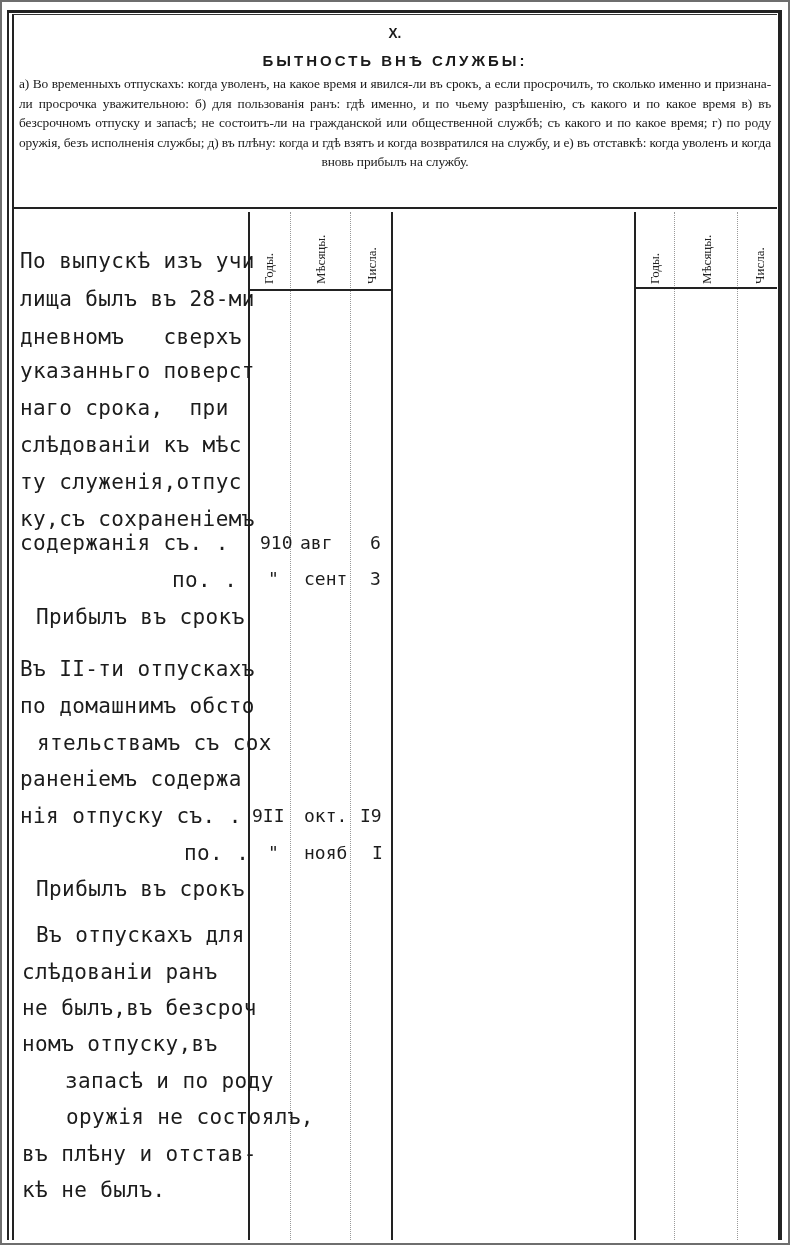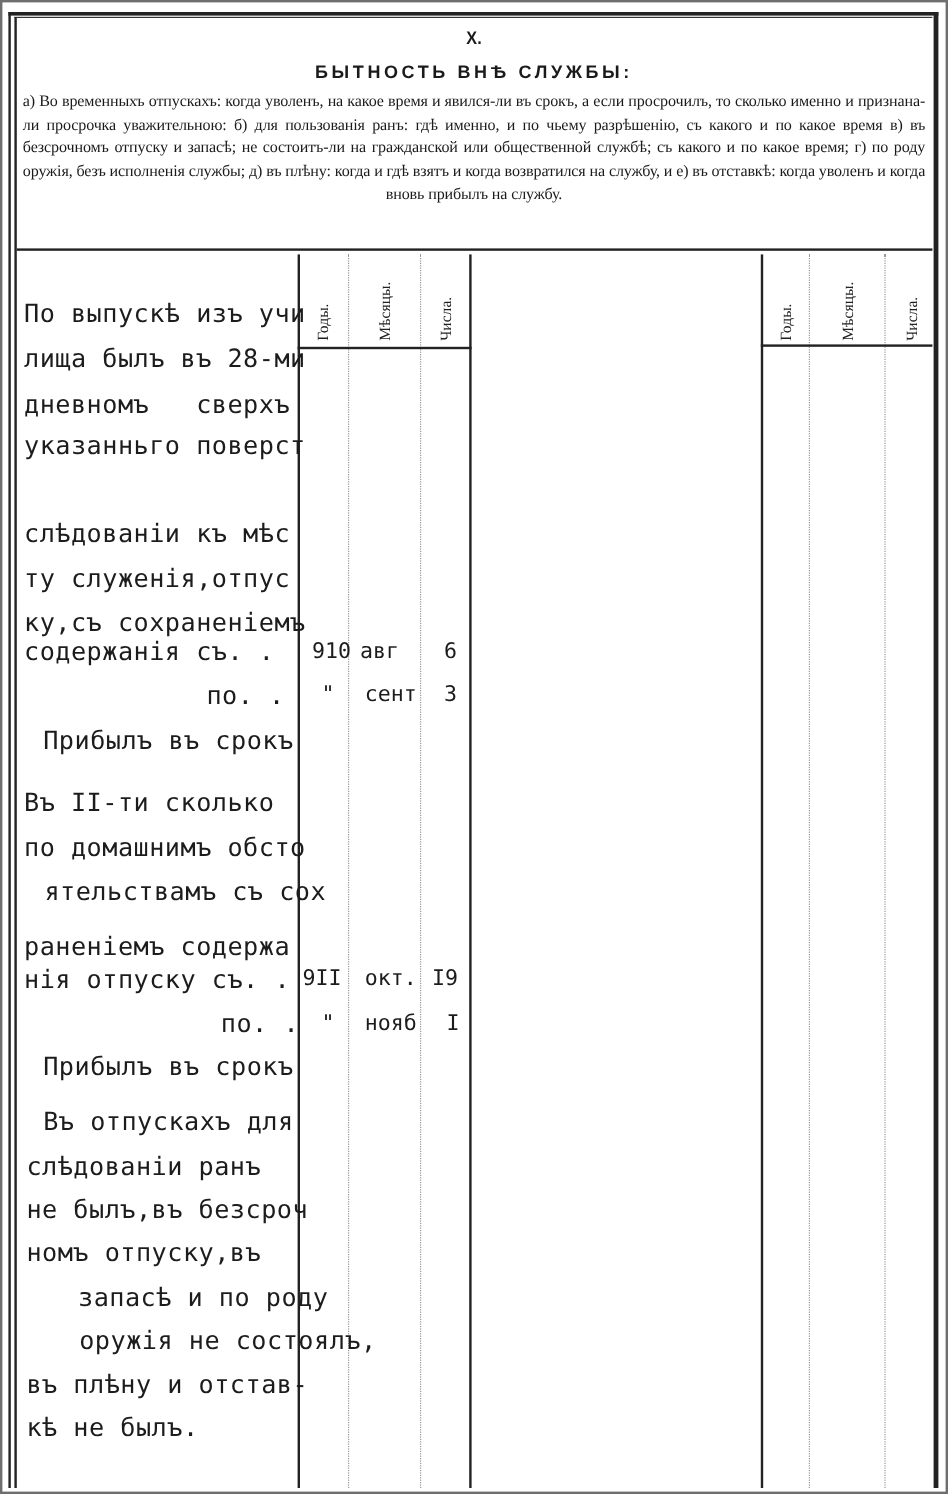--- a/index.html
+++ b/index.html
@@ -87,38 +87,39 @@
   <div class="col-head" style="left:362px; top:228px; height:54px;">Числа.</div>
 
   <div class="col-head" style="left:645px; top:232px; height:50px;">Годы.</div>
   <div class="col-head" style="left:697px; top:218px; height:64px;">Мѣсяцы.</div>
   <div class="col-head" style="left:750px; top:228px; height:54px;">Числа.</div>
 
   <div class="typed" style="left:18px; top:240px;">По выпускѣ изъ учи</div>
   <div class="typed" style="left:18px; top:278px;">лища былъ въ 28-ми</div>
   <div class="typed" style="left:18px; top:316px;">дневномъ   сверхъ</div>
   <div class="typed" style="left:18px; top:350px;">указанньго поверст</div>
+  <div class="typed" style="left:18px; top:387px;">наго срока,  при</div>
   <div class="typed" style="left:18px; top:424px;">слѣдованіи къ мѣс</div>
   <div class="typed" style="left:18px; top:461px;">ту служенія,отпус</div>
   <div class="typed" style="left:18px; top:498px;">ку,съ сохраненіемъ</div>
   <div class="typed" style="left:18px; top:522px;">содержанія съ. .</div>
   <div class="typed" style="left:170px; top:559px;">по. .</div>
   <div class="typed" style="left:34px; top:596px;">Прибылъ въ срокъ</div>
 
   <div class="cell" style="left:258px; top:530px;">910</div>
   <div class="cell" style="left:298px; top:530px;">авг</div>
   <div class="cell" style="left:368px; top:530px;">6</div>
   <div class="cell" style="left:266px; top:566px;">"</div>
   <div class="cell" style="left:302px; top:566px;">сент</div>
   <div class="cell" style="left:368px; top:566px;">3</div>
 
-  <div class="typed" style="left:18px; top:648px;">Въ II-ти сколько</div>
+  <div class="typed" style="left:18px; top:648px;">Въ II-ти отпускахъ</div>
   <div class="typed" style="left:18px; top:685px;">по домашнимъ обсто</div>
   <div class="typed" style="left:35px; top:722px;">ятельствамъ съ сох</div>
-  <div class="typed" style="left:18px; top:758px;margin-top:10px;">раненіемъ содержа</div>
+  <div class="typed" style="left:18px; top:758px;">раненіемъ содержа</div>
   <div class="typed" style="left:18px; top:795px;">нія отпуску съ. .</div>
   <div class="typed" style="left:182px; top:832px;">по. .</div>
   <div class="typed" style="left:34px; top:868px;">Прибылъ въ срокъ</div>
 
   <div class="cell" style="left:250px; top:803px;">9II</div>
   <div class="cell" style="left:302px; top:803px;">окт.</div>
   <div class="cell" style="left:358px; top:803px;">I9</div>
   <div class="cell" style="left:266px; top:840px;">"</div>
   <div class="cell" style="left:302px; top:840px;">нояб</div>
   <div class="cell" style="left:370px; top:840px;">I</div>

